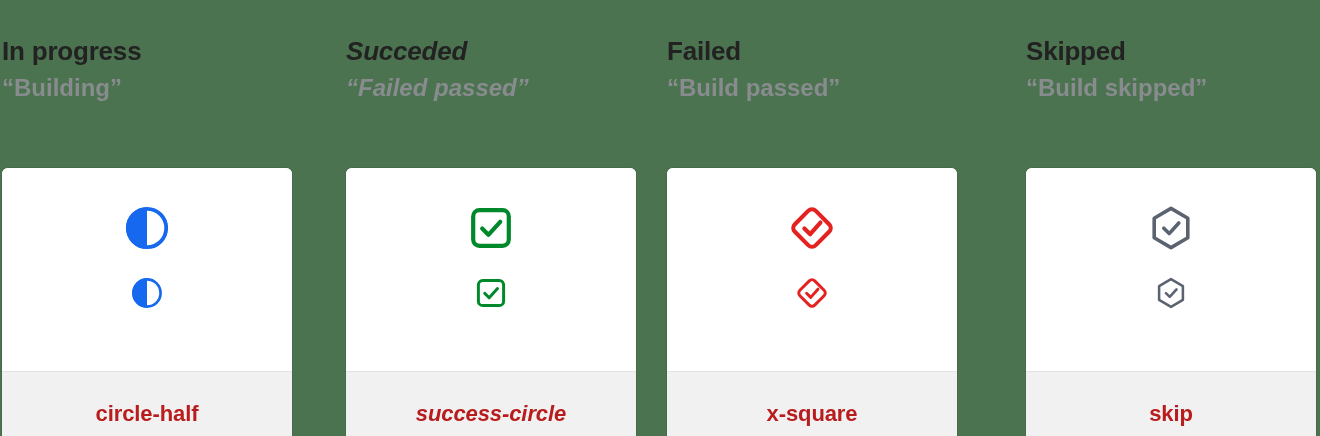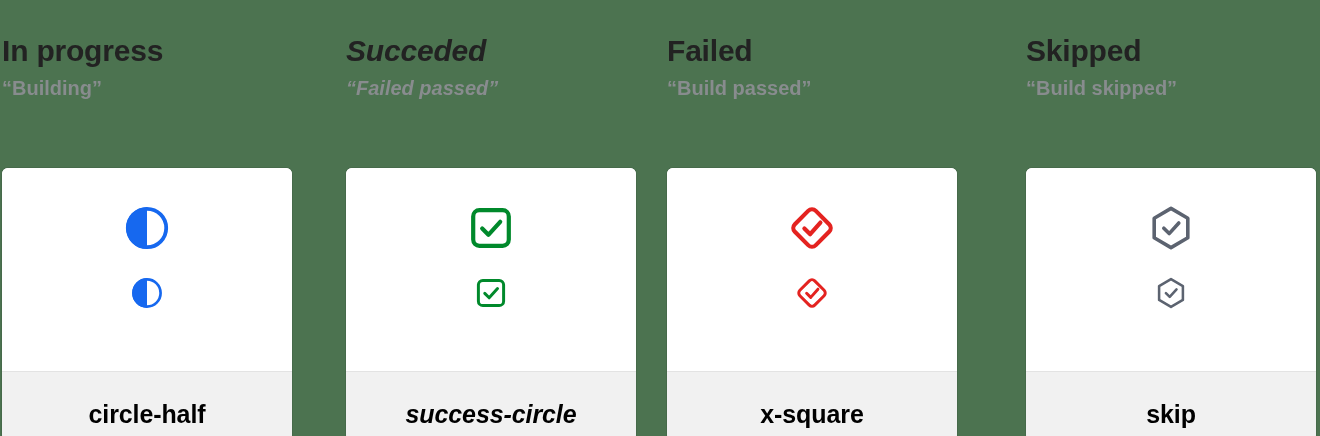--- a/index.html
+++ b/index.html
@@ -29,30 +29,30 @@
   .col-2 { left: 665px; }
   .col-3 { left: 1024px; }
 
   .col-head {
     position: absolute;
     left: 2px;
     top: 34px;
     width: 330px;
   }
   .col-title {
-    font-size: 30px;
+    font-size: 26px;
     font-weight: bold;
     color: #222222;
     letter-spacing: -0.2px;
     line-height: 34px;
     white-space: nowrap;
   }
   .col-sub {
     margin-top: 8px;
-    font-size: 20px;
+    font-size: 24px;
     font-weight: bold;
     color: #888c8e;
     line-height: 24px;
     white-space: nowrap;
   }
 
   .card {
     position: absolute;
     left: 2px;
     top: 168px;
@@ -88,23 +88,23 @@
   .card-foot {
     height: 68px;
     flex: 0 0 68px;
     background: #f1f1f1;
     border-top: 1px solid #e3e3e3;
     display: flex;
     align-items: center;
     justify-content: center;
   }
   .card-foot-label {
-    font-size: 25px;
+    font-size: 22px;
     font-weight: bold;
-    color: #000000;
+    color: #b91c1c;
     letter-spacing: -0.1px;
     white-space: nowrap;
     margin-top: 16px;
   }
 </style>
 </head>
 <body>
 
 <div class="board">
 

